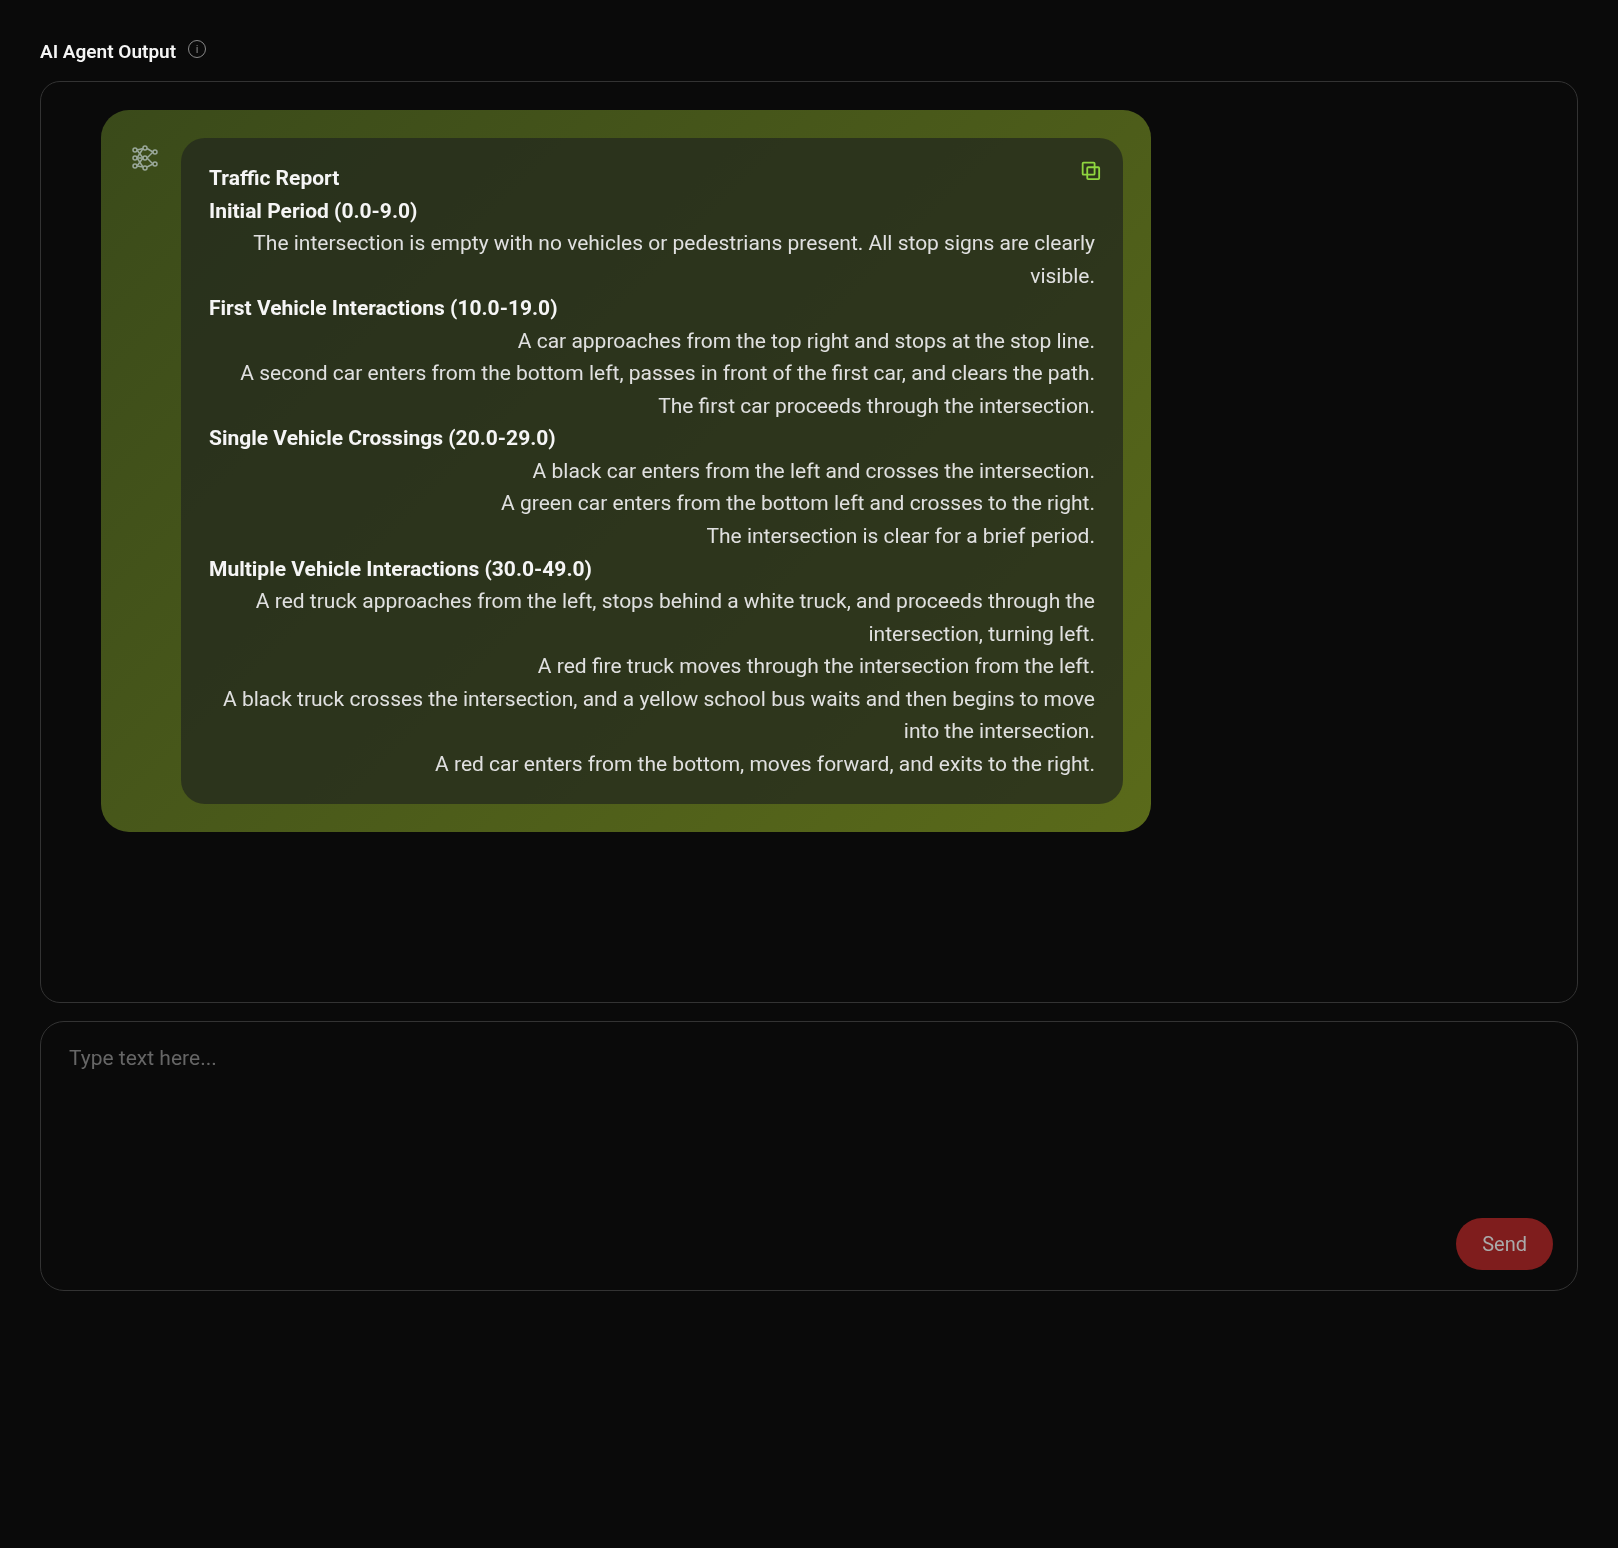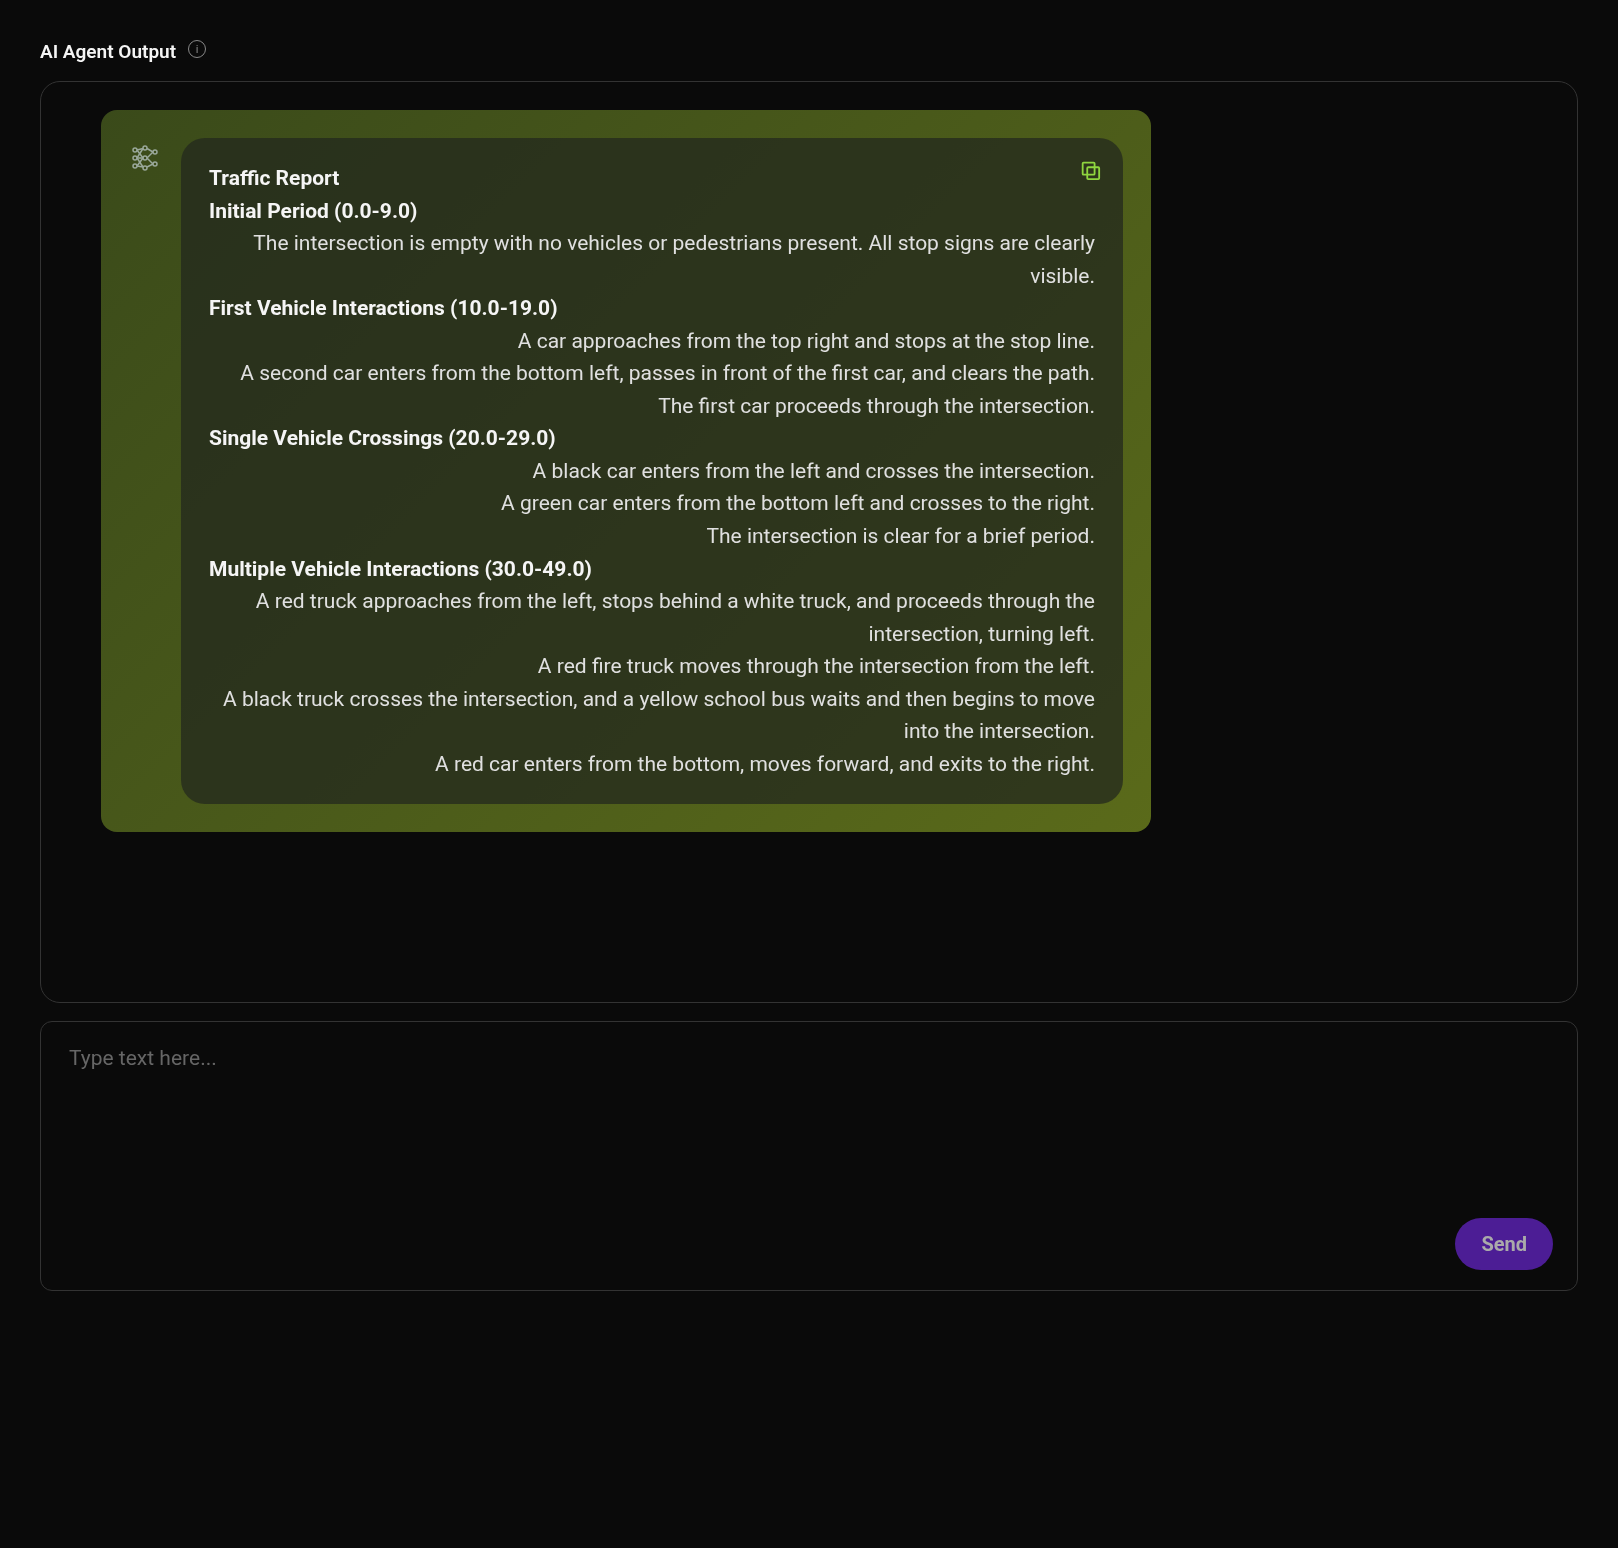--- a/index.html
+++ b/index.html
@@ -46,21 +46,21 @@
   }
   .output-inner {
     padding: 28px 0 0 60px;
     height: 920px;
     overflow: hidden;
     position: relative;
   }
   .agent-card {
     width: 1050px;
     background: linear-gradient(135deg, #3a4a1a 0%, #4a5a1a 50%, #5a6a1a 100%);
-    border-radius: 16px;
+    border-radius: 28px;
     padding: 28px 28px 28px 28px;
     display: flex;
     gap: 20px;
     position: relative;
   }
   .agent-icon {
     width: 32px;
     height: 32px;
     flex-shrink: 0;
     color: #9aa89a;
@@ -89,21 +89,21 @@
     font-weight: 700;
     color: #f5f5f5;
   }
   .section-body {
     color: #e0e0e0;
     font-weight: 400;
     text-align: right;
   }
   .input-panel {
     border: 1px solid #333;
-    border-radius: 12px;
+    border-radius: 24px;
     background: #0a0a0a;
     padding: 24px 28px;
     position: relative;
     min-height: 270px;
     display: flex;
     flex-direction: column;
   }
   .text-input {
     flex: 1;
     background: transparent;
@@ -115,27 +115,27 @@
     resize: none;
     width: 100%;
   }
   .text-input::placeholder {
     color: #666;
   }
   .send-button {
     position: absolute;
     bottom: 20px;
     right: 24px;
-    background: #4c1d95;
+    background: #7f1d1d;
     color: #aaa;
     border: none;
     border-radius: 999px;
     padding: 14px 26px;
     font-size: 20px;
-    font-weight: 700;
+    font-weight: 400;
     cursor: pointer;
     font-family: inherit;
   }
 </style>
 </head>
 <body>
 
 <div class="header-row">
   <span class="header-title">AI Agent Output</span>
   <span class="info-icon">i</span>

